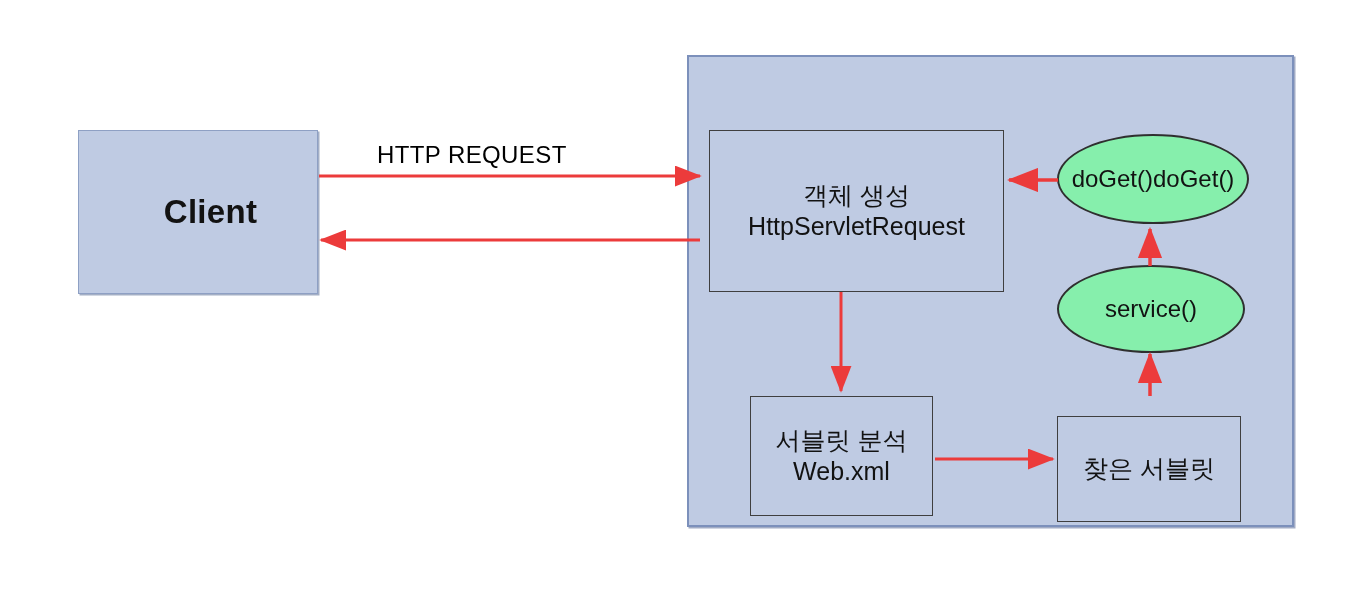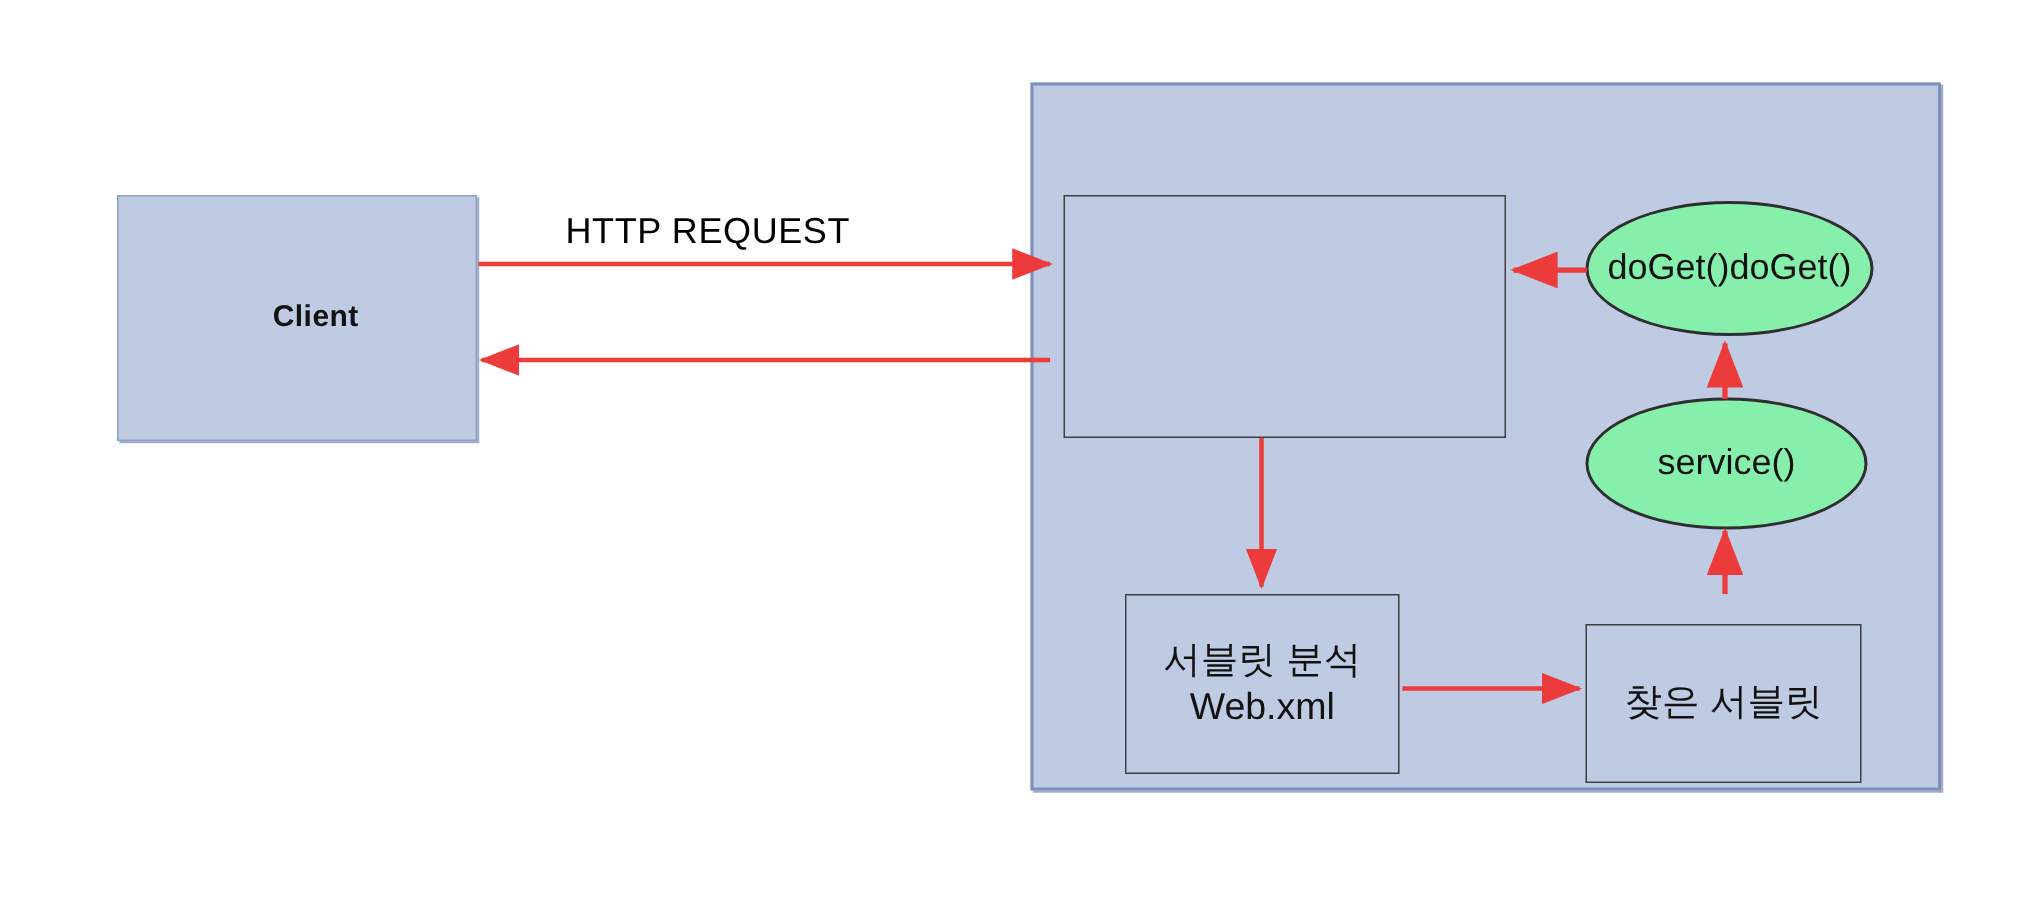--- a/index.html
+++ b/index.html
@@ -49,21 +49,21 @@
   
   #client-box {
     left: 78px;
     top: 130px;
     width: 240px;
     height: 164px;
     border: 1.5px solid #8ea0c4;
     box-shadow: 1.5px 1.5px 0 0 rgba(90,110,150,0.55);
   }
   #client-label {
-    font-size: 20px;
+    font-size: 33px;
     font-weight: bold;
     letter-spacing: 0.3px;
     margin-left: 25px;
   }
   #container-box {
     position: absolute;
     left: 687px;
     top: 55px;
     width: 607px;
     height: 472px;
@@ -150,20 +150,22 @@
 
   <div class="box" id="client-box">
     <div id="client-label">Client</div>
   </div>
 
   <div class="edge-label" id="http-request-label">HTTP REQUEST</div>
 
   <div id="container-box"></div>
 
   <div class="box" id="object-box">
+    <div class="line1">객체 생성</div>
+    <div class="line2">HttpServletRequest</div>
   </div>
 
   <div class="ellipse" id="doget-ellipse">
     <div class="line1">doGet()</div>
     <div class="line2">doGet()</div>
   </div>
 
   <div class="ellipse" id="service-ellipse">
     <div class="line1">service()</div>
   </div>

